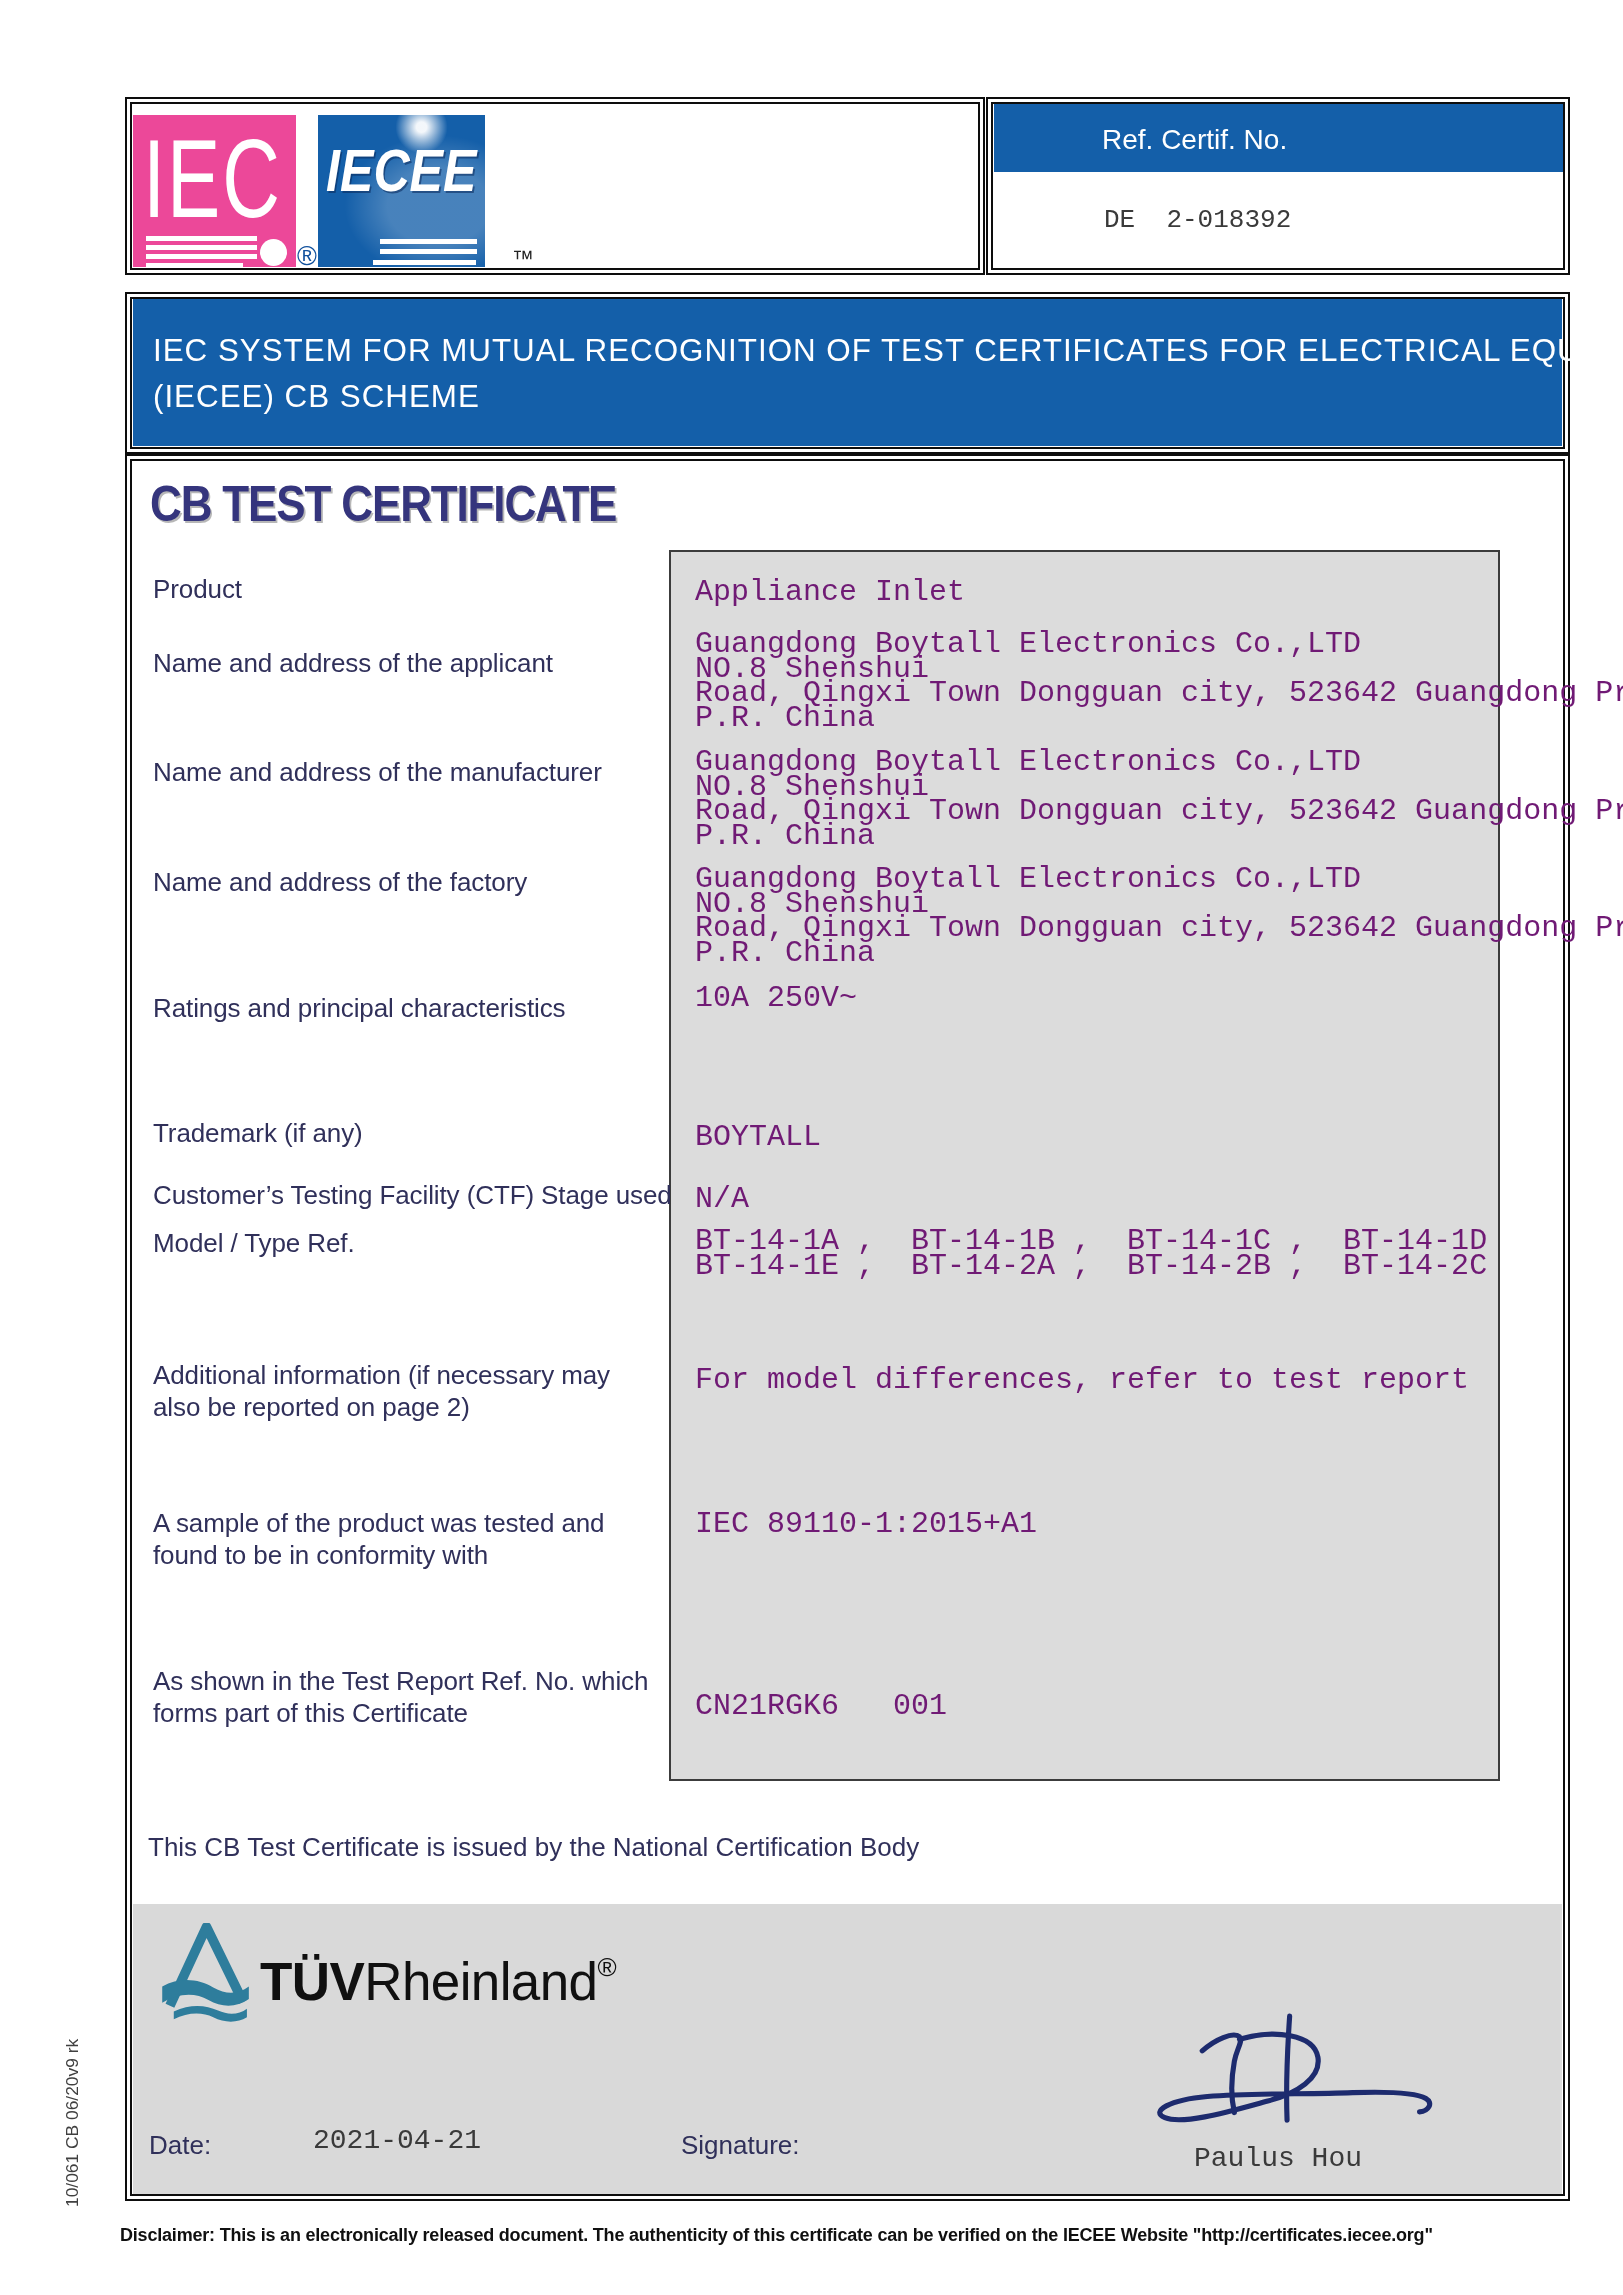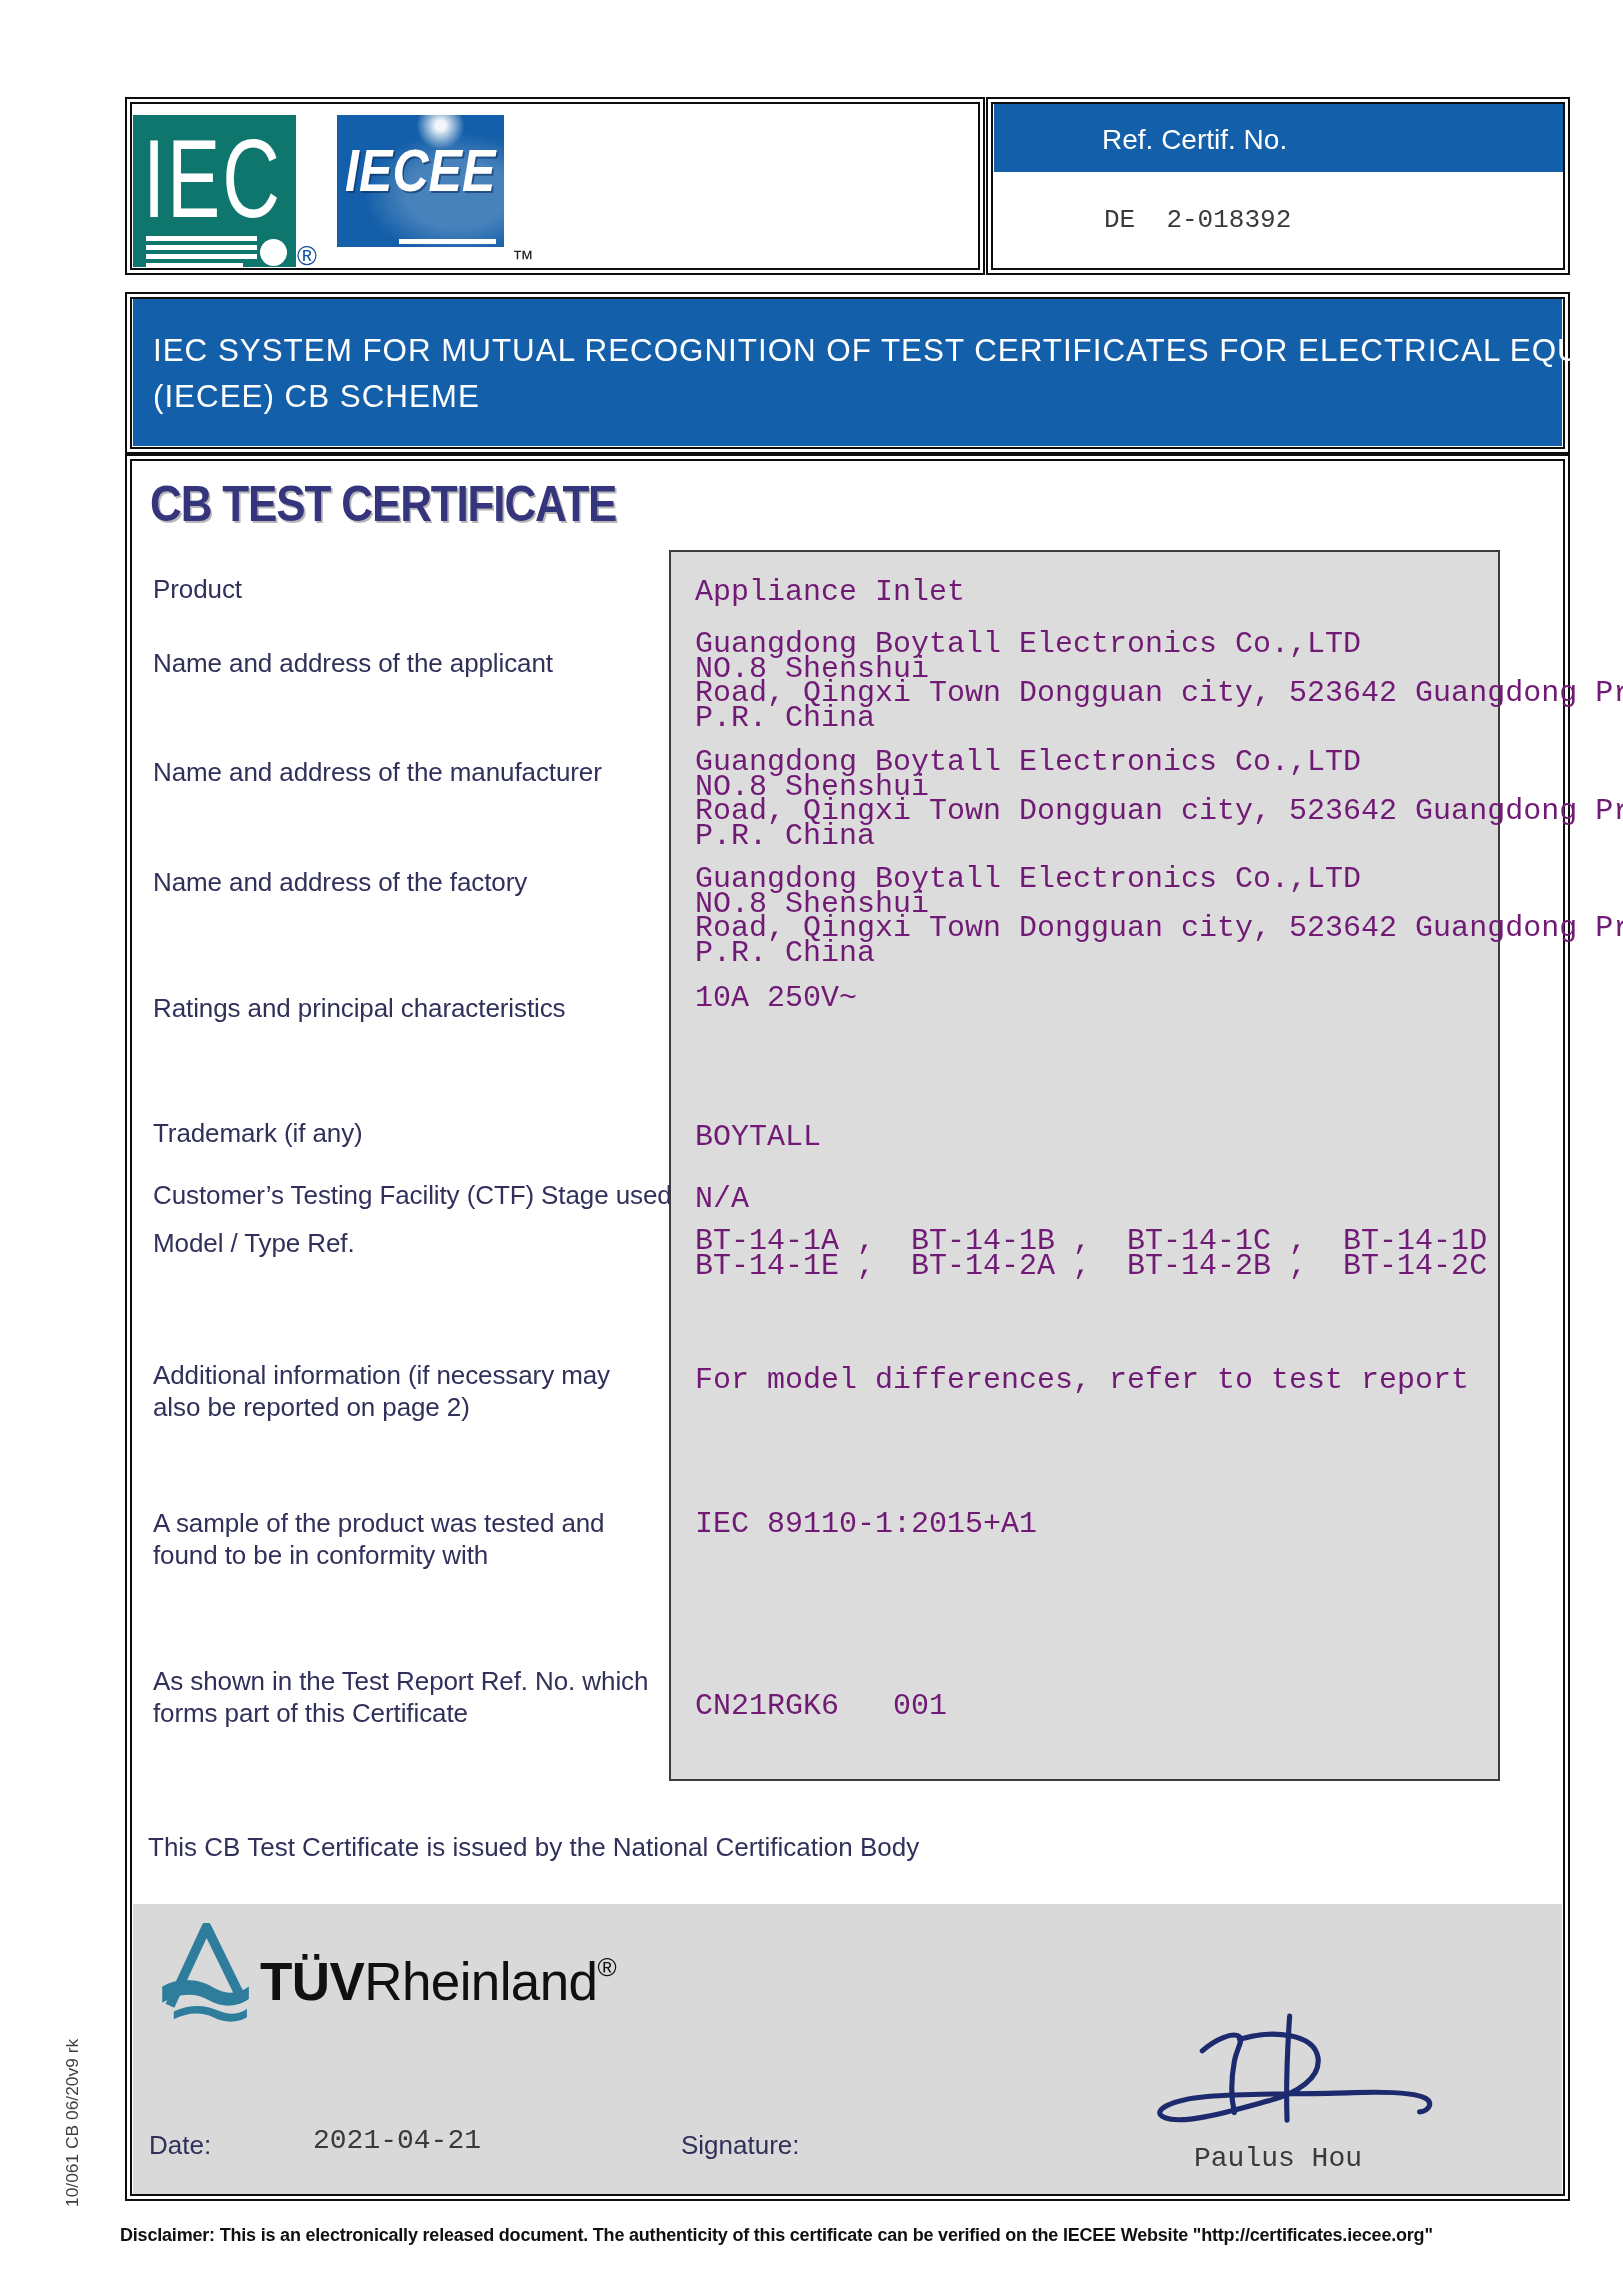--- a/index.html
+++ b/index.html
@@ -8,21 +8,21 @@
     font-family:"Liberation Sans", sans-serif; overflow:hidden;
   }
   .abs { position:absolute; }
   .dbox { position:absolute; box-sizing:border-box; border:7.7px double #0d0d0d; background:#ffffff; }
   .fill-blue { position:absolute; background:#145fa9; }
   .values-panel { position:absolute; box-sizing:border-box; border:2.6px solid #3c3c3c; background:#dcdcdc; }
   .footer-panel { position:absolute; background:#d9d9d9; }
 
   .mono { font-family:"Liberation Mono","DejaVu Sans Mono",monospace; color:#3a3a3a; white-space:pre; }
 
-  .iec-square { position:absolute; background:#0f766e; }
+  .iec-square { position:absolute; background:#ec4899; }
   .iecee-square { position:absolute;
     background:
       radial-gradient(circle at 62% 8%, rgba(255,255,255,0.95) 0 3%, rgba(255,255,255,0) 15%),
       radial-gradient(ellipse at 72% 60%, rgba(255,255,255,0.22) 0 30%, rgba(255,255,255,0) 55%),
       #145fa9; }
   .iec-text { position:absolute; left:10.3px; top:9px; color:#ffffff; font-size:111px; line-height:111px;
     font-weight:400; letter-spacing:2.6px; transform:scaleX(0.72); transform-origin:left top; }
   .iecee-text { position:absolute; left:7.7px; top:27px; color:#ffffff; font-size:59px; line-height:59px;
     font-weight:700; font-style:italic; transform:scaleX(0.85); transform-origin:left top;
     text-shadow:1.9px 1.9px 0 rgba(10,40,90,0.55); }
@@ -69,21 +69,21 @@
   <div class="iec-square" style="left:133px; top:115px; width:163px; height:152px;">
     <span class="iec-text">IEC</span>
     <span class="logo-bar" style="left:13px; top:121px; width:111px;"></span>
     <span class="logo-bar" style="left:13px; top:130px; width:111px;"></span>
     <span class="logo-bar" style="left:13px; top:139px; width:111px;"></span>
     <span class="logo-bar" style="left:13px; top:148px; width:97px;"></span>
     <span class="iec-dot" style="left:127px; top:124px;"></span>
   </div>
   <span class="mark" style="left:297px; top:241px; font-size:27px;">®</span>
 
-  <div class="iecee-square" style="left:337px; top:115px; width:167px; height:132px;">
+  <div class="iecee-square" style="left:318px; top:115px; width:167px; height:152px;">
     <span class="iecee-text">IECEE</span>
     <span class="logo-bar" style="left:62px; top:124px; width:97px;"></span>
     <span class="logo-bar" style="left:62px; top:134px; width:97px;"></span>
     <span class="logo-bar" style="left:55px; top:145px; width:103px;"></span>
   </div>
   <span class="abs" style="left:512px; top:246px; font-size:22px; color:#222222;">™</span>
 
   <div class="fill-blue" style="left:994px; top:104px; width:569px; height:68px;"></div>
   <span class="ref-label" style="left:1102px; top:124px;">Ref. Certif. No.</span>
   <span class="abs mono" style="left:1104px; top:205px; font-size:26px;">DE  2-018392</span>

